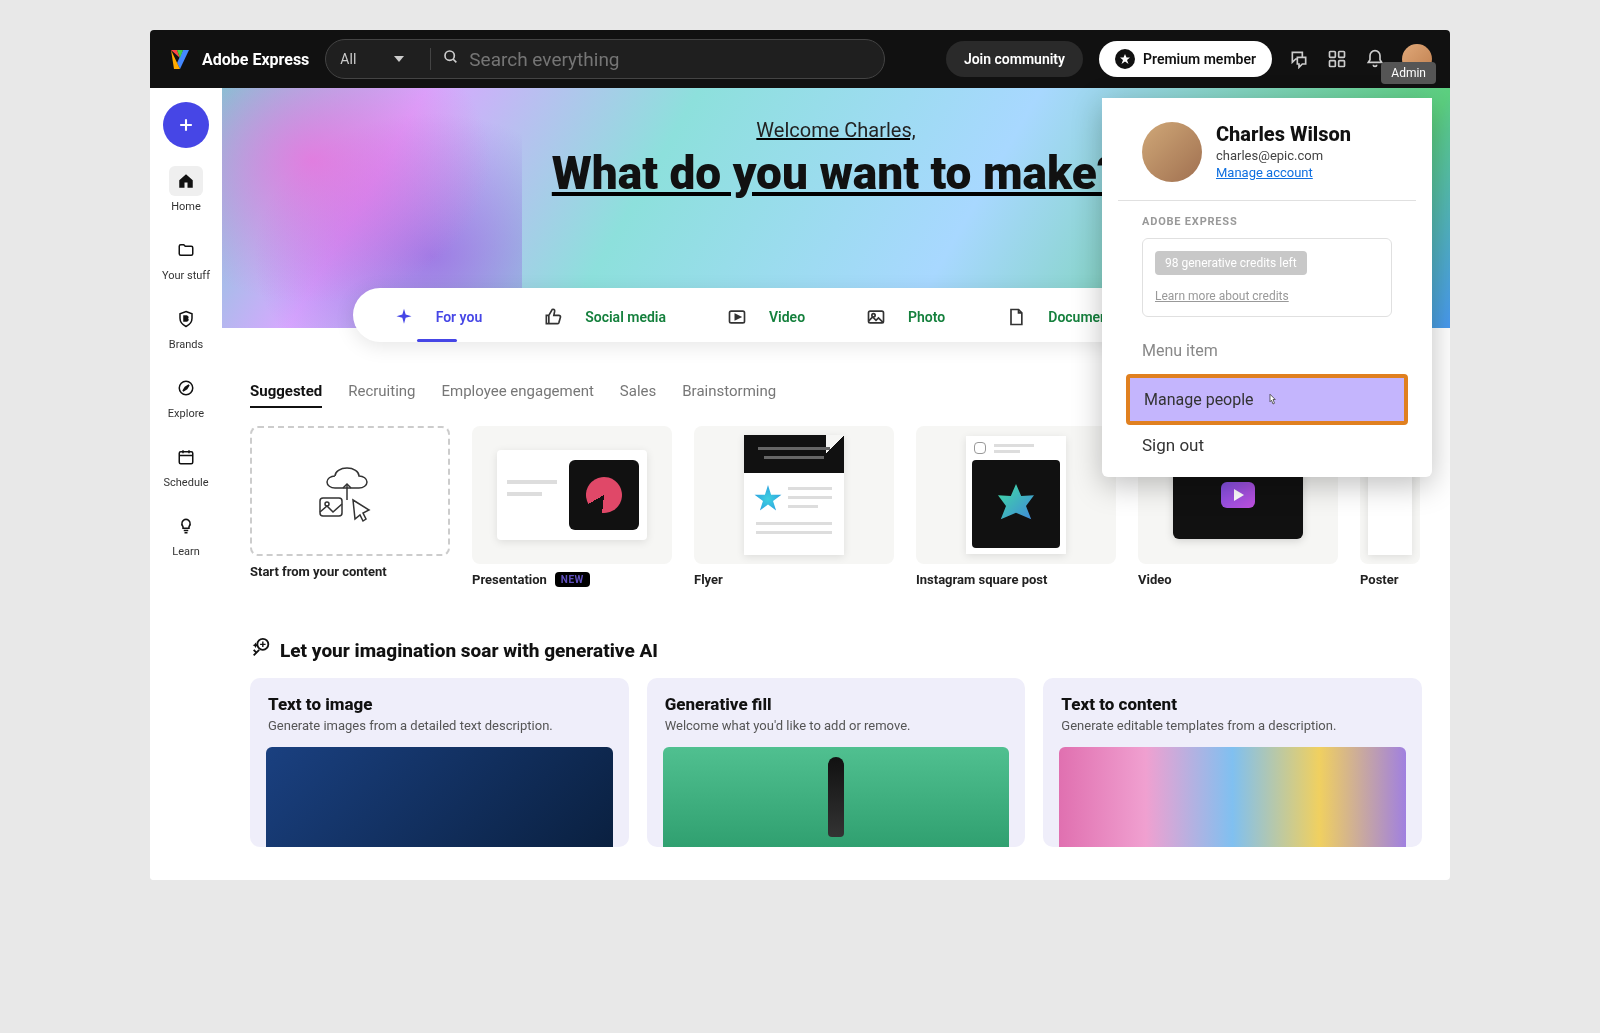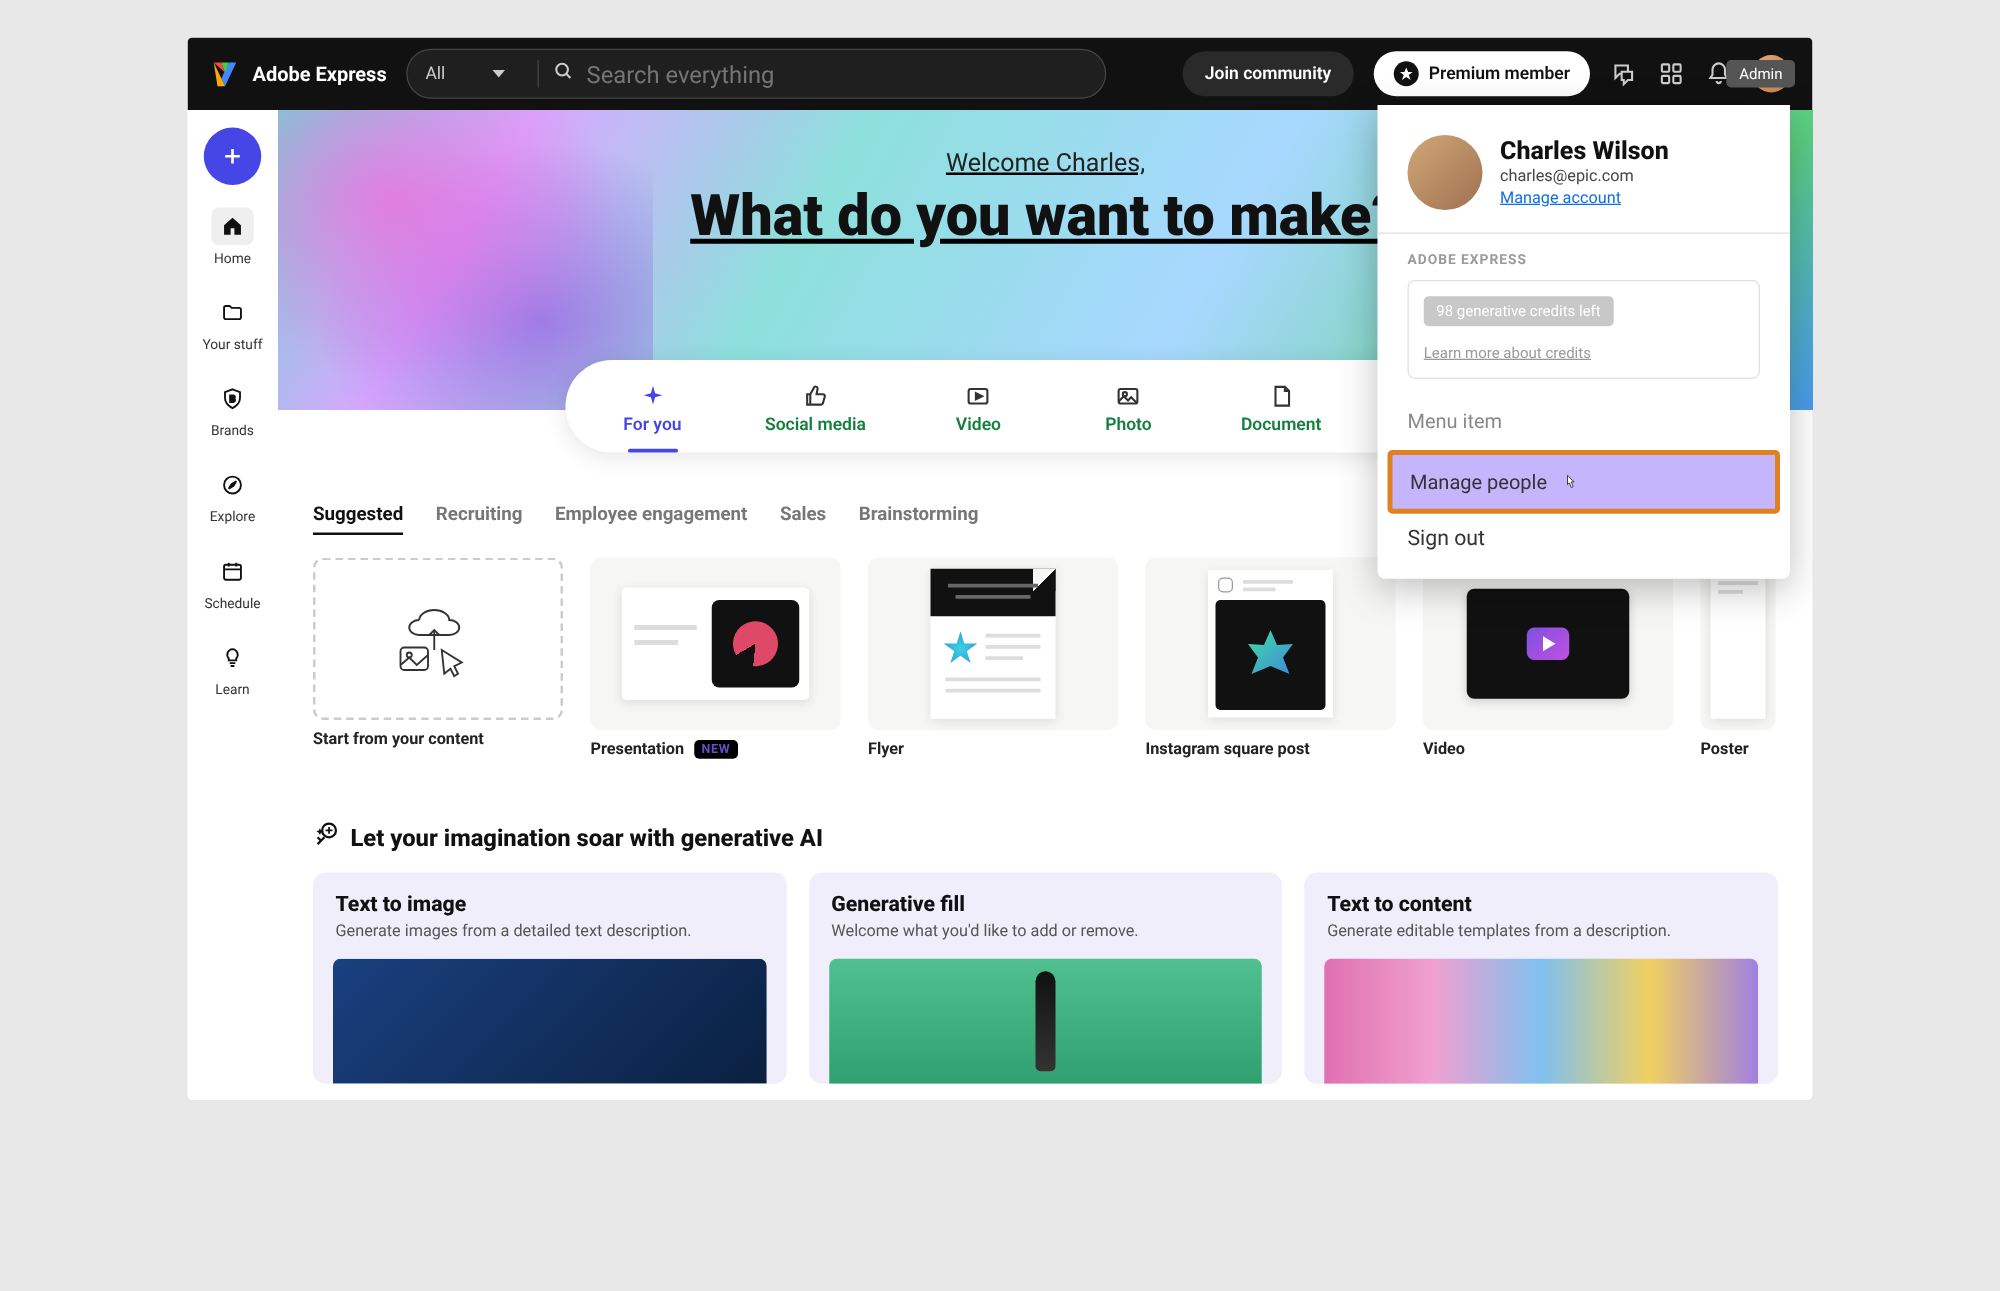--- a/index.html
+++ b/index.html
@@ -38,29 +38,29 @@
 
 
 .hero { height: 240px; background: linear-gradient(120deg, #6ed5d0 0%, #d8a8ff 15%, #8de0dc 35%, #a8d8ff 60%, #5cd080 90%, #4898f0 100%); position: relative; display: flex; flex-direction: column; align-items: center; justify-content: flex-start; padding-top: 30px; text-decoration: underline; }
 .hero-brush { position: absolute; left: 0; top: 0; width: 300px; height: 240px; background: radial-gradient(ellipse at 30% 30%, rgba(236, 112, 220, 0.8), transparent 60%), radial-gradient(ellipse at 70% 70%, rgba(140, 80, 220, 0.6), transparent 60%); }
 .welcome-text { font-size: 20px; color: #222; margin-bottom: 4px; position: relative; }
 .hero-title { font-size: 46px; font-weight: 900; color: #111; position: relative; }
 
 
 .cat-tabs-container { position: relative; margin-top: -40px; display: flex; justify-content: center; }
 .cat-tabs { background: #fff; border-radius: 40px; box-shadow: 0 4px 20px rgba(0,0,0,0.1); display: flex; padding: 18px 30px 14px; gap: 40px; }
-.cat-tab { display: flex; flex-direction: column; align-items: center; gap: 4px; cursor: pointer; position: relative; padding: 0 10px; min-width: 80px; justify-content: center; }
+.cat-tab { display: flex; flex-direction: row; align-items: center; gap: 21px; cursor: pointer; position: relative; padding: 0 10px; min-width: 80px; justify-content: center; }
 .cat-tab-icon { width: 22px; height: 22px; display: flex; align-items: center; justify-content: center; }
 .cat-tab-label { font-size: 14px; font-weight: 600; color: #15803d; }
 .cat-tab.active .cat-tab-label { color: #4646e6; }
 .cat-tab.active::after { content: ''; position: absolute; bottom: -14px; left: 50%; transform: translateX(-50%); width: 40px; height: 3px; background: #4646e6; border-radius: 2px; }
 
 
 .filter-tabs { display: flex; gap: 26px; padding: 40px 28px 18px; }
-.filter-tab { font-size: 15px; font-weight: 700; color: #777; cursor: pointer; padding-bottom: 6px; }
+.filter-tab { font-size: 15px; font-weight: 400; color: #777; cursor: pointer; padding-bottom: 6px; }
 .filter-tab.active { color: #111; font-weight: 700; border-bottom: 2px solid #111; }
 
 
 .template-row { display: flex; gap: 22px; padding: 0 28px 20px; }
 .template-card { display: flex; flex-direction: column; gap: 8px; cursor: pointer; }
 .template-thumb { background: #f6f6f4; border-radius: 8px; display: flex; align-items: center; justify-content: center; position: relative; }
 .t0 { width: 200px; height: 130px; border: 2px dashed #ccc; background: #fff; }
 .t1 { width: 200px; height: 138px; }
 .t2 { width: 200px; height: 138px; }
 .t3 { width: 200px; height: 138px; }
@@ -97,21 +97,21 @@
 .ai-card { background: #efeefa; border-radius: 10px; padding: 16px 18px 0; flex: 1; overflow: hidden; min-width: 0; }
 .ai-card-title { font-size: 17px; font-weight: 800; color: #111; margin-bottom: 4px; }
 .ai-card-desc { font-size: 13px; color: #555; margin-bottom: 14px; }
 .ai-card-img { height: 100px; border-radius: 6px 6px 0 0; margin: 0 -2px; }
 .ai-img-1 { background: linear-gradient(135deg, #1a4080, #0a2040), radial-gradient(circle at 40% 60%, #f0a020, transparent 30%), radial-gradient(circle at 60% 40%, #e06030, transparent 25%); }
 .ai-img-2 { background: linear-gradient(180deg, #50c090, #30a070); position: relative; }
 .ai-img-2::after { content: ''; position: absolute; left: 50%; top: 10px; transform: translateX(-50%); width: 16px; height: 80px; background: linear-gradient(#111, #333); border-radius: 8px 8px 4px 4px; }
 .ai-img-3 { background: linear-gradient(90deg, #e070b0 0%, #f0a0d0 25%, #80c0f0 50%, #f0d060 75%, #a080e0 100%); }
 
 
-.user-dropdown { position: absolute; top: 54px; right: 18px; width: 330px; background: #fff; box-shadow: 0 8px 30px rgba(0,0,0,0.25); border-radius: 0 0 6px 6px; padding: 24px 24px 14px; z-index: 100; }
+.user-dropdown { position: absolute; top: 68px; right: 18px; width: 330px; background: #fff; box-shadow: 0 8px 30px rgba(0,0,0,0.25); border-radius: 0 0 6px 6px; padding: 24px 40px 14px; z-index: 100; }
 .admin-badge { position: absolute; top: -36px; right: -4px; background: #555; color: #fff; font-size: 12px; padding: 4px 10px; border-radius: 4px; }
 .user-row { display: flex; gap: 14px; align-items: flex-start; margin-bottom: 18px; }
 .user-avatar { width: 60px; height: 60px; border-radius: 50%; background: linear-gradient(135deg, #d0a878, #a07050); flex-shrink: 0; }
 .user-info { display: flex; flex-direction: column; gap: 2px; }
 .user-name { font-size: 20px; font-weight: 800; color: #111; }
 .user-email { font-size: 13px; color: #444; }
 .manage-link { font-size: 13px; color: #1070e0; text-decoration: underline; cursor: pointer; }
 .dd-divider { height: 1px; background: #e0e0e0; margin: 0 -24px 14px; }
 .dd-section-label { font-size: 11px; font-weight: 700; color: #999; letter-spacing: 0.8px; margin-bottom: 10px; }
 .credits-box { border: 1px solid #e0e0e0; border-radius: 6px; padding: 12px; margin-bottom: 16px; }

